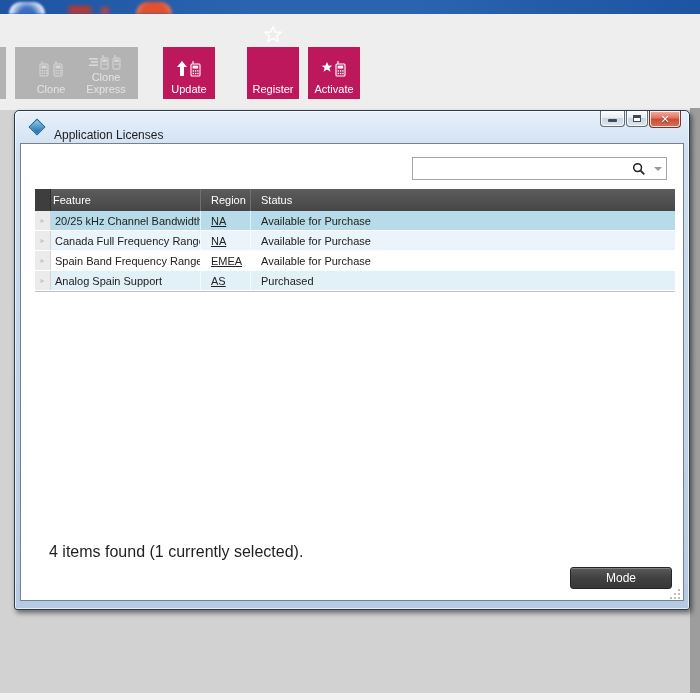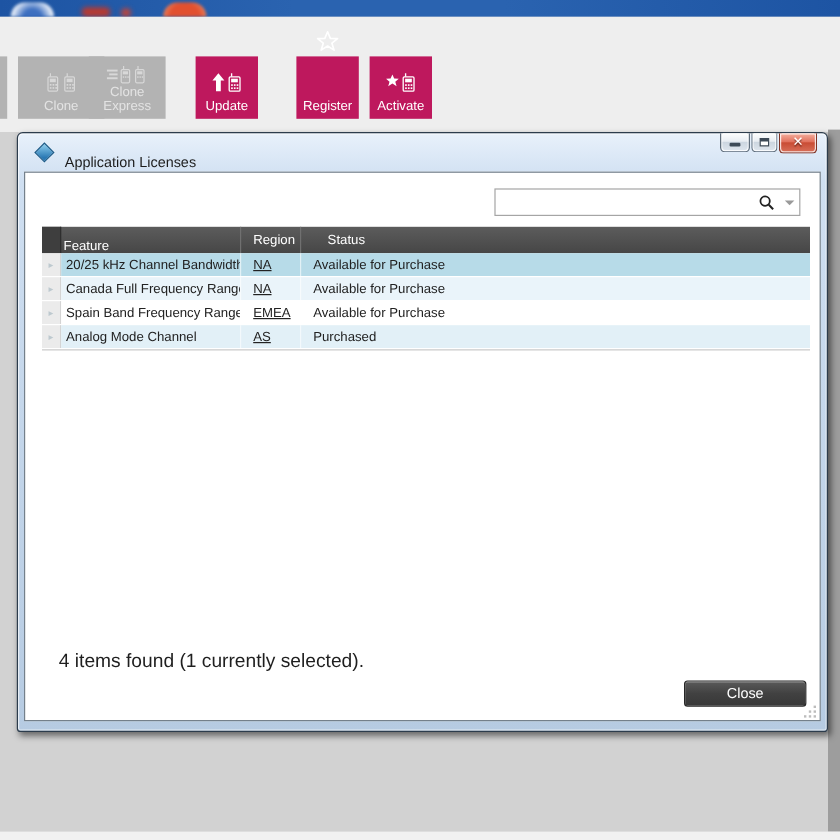--- a/index.html
+++ b/index.html
@@ -69,23 +69,23 @@
     font-family:"Liberation Sans","DejaVu Sans",sans-serif;background:transparent;}
   .sicon{flex:0 0 auto;display:flex;align-items:center;justify-content:center;width:22px;height:100%;cursor:pointer;}
   .chev{width:0;height:0;border-left:4px solid transparent;border-right:4px solid transparent;border-top:4px solid #9a9a9a;}
   .chevwrap{width:16px;}
   
   .grid{position:absolute;left:14px;top:45px;width:640px;border-bottom:1px solid #bfbfbf;}
   .g-head{display:flex;height:22px;background:linear-gradient(180deg,#5c5c5c,#464646);
     color:#fff;font-size:11px;align-items:stretch;}
   .g-head .stub{width:15px;background:#3e3e3e;border-right:1px solid #2e2e2e;}
   .hc{display:flex;align-items:center;box-sizing:border-box;cursor:default;}
-  .hc.feature{width:149px;padding-left:2px;align-items:flex-end;}
+  .hc.feature{width:149px;padding-left:2px;}
   .hc.region{width:50px;padding-left:10px;border-left:1px solid #707070;}
-  .hc.status{flex:1;padding-left:22px;border-left:1px solid #707070;}
+  .hc.status{flex:1;padding-left:10px;border-left:1px solid #707070;}
   .g-row{display:flex;height:19px;font-size:11px;color:#222;align-items:stretch;
     border-bottom:1px solid rgba(255,255,255,0.9);}
   .g-row .stub{width:15px;background:#ebebeb;border-right:1px solid #d4d4d4;
     display:flex;align-items:center;justify-content:center;color:#bdc9cf;font-size:8px;}
   .bc{display:flex;align-items:center;box-sizing:border-box;white-space:nowrap;overflow:hidden;}
   .bc.feature{width:149px;padding-left:4px;}
   .bc.region{width:50px;padding-left:10px;border-left:1px solid rgba(255,255,255,0.6);text-decoration:underline;}
   .bc.status{flex:1;padding-left:10px;border-left:1px solid rgba(255,255,255,0.6);}
   .row-sel .bc{background:#b7dbe8;}
   .row-alt1 .bc{background:#eaf4fa;}
@@ -293,30 +293,30 @@
 
       <div class="g-row row-plain">
         <div class="stub">▸</div>
         <div class="bc feature">Spain Band Frequency Range</div>
         <div class="bc region">EMEA</div>
         <div class="bc status">Available for Purchase</div>
       </div>
 
       <div class="g-row row-alt2">
         <div class="stub">▸</div>
-        <div class="bc feature">Analog Mode Channel</div>
+        <div class="bc feature">Analog Spain Support</div>
         <div class="bc region">AS</div>
         <div class="bc status">Purchased</div>
       </div>
     </div>
 
     <div class="dlg-status">4 items found (1 currently selected).</div>
 
     <button class="close-btn">
-      <span>Close</span>
+      <span>Mode</span>
     </button>
 
     <span class="grip">
       <svg width="12" height="12" viewBox="0 0 12 12">
         <g fill="#bdbdbd">
           <rect x="9" y="9" width="2" height="2"></rect>
             <rect x="9" y="5" width="2" height="2"></rect>
             <rect x="5" y="9" width="2" height="2"></rect>
           <rect x="9" y="1" width="2" height="2"></rect>
             <rect x="1" y="9" width="2" height="2"></rect>

